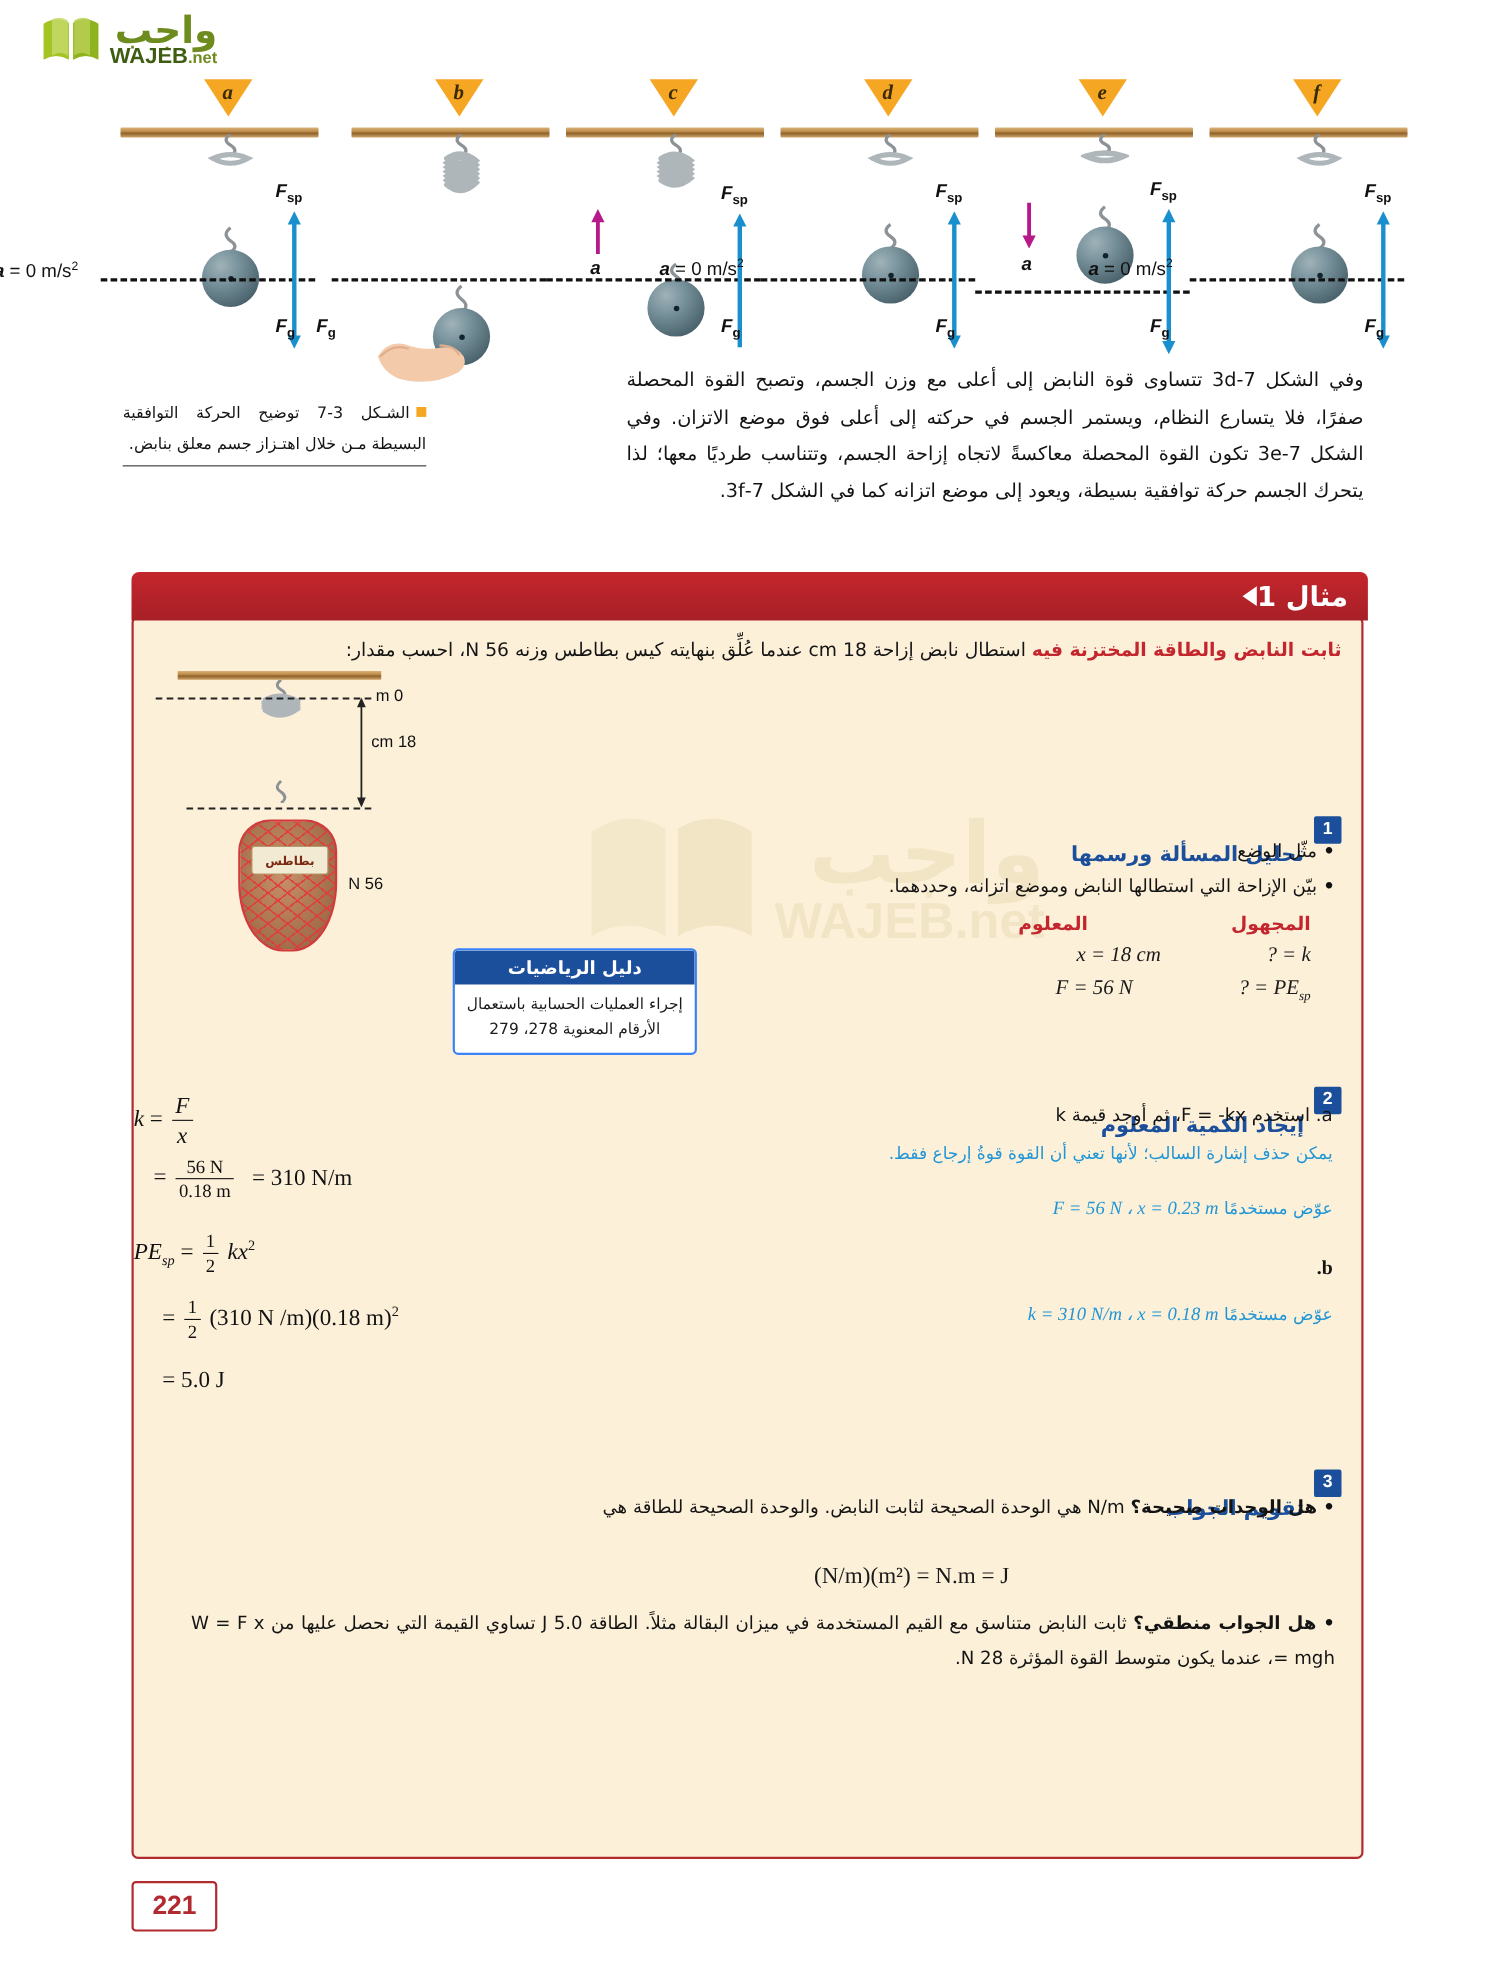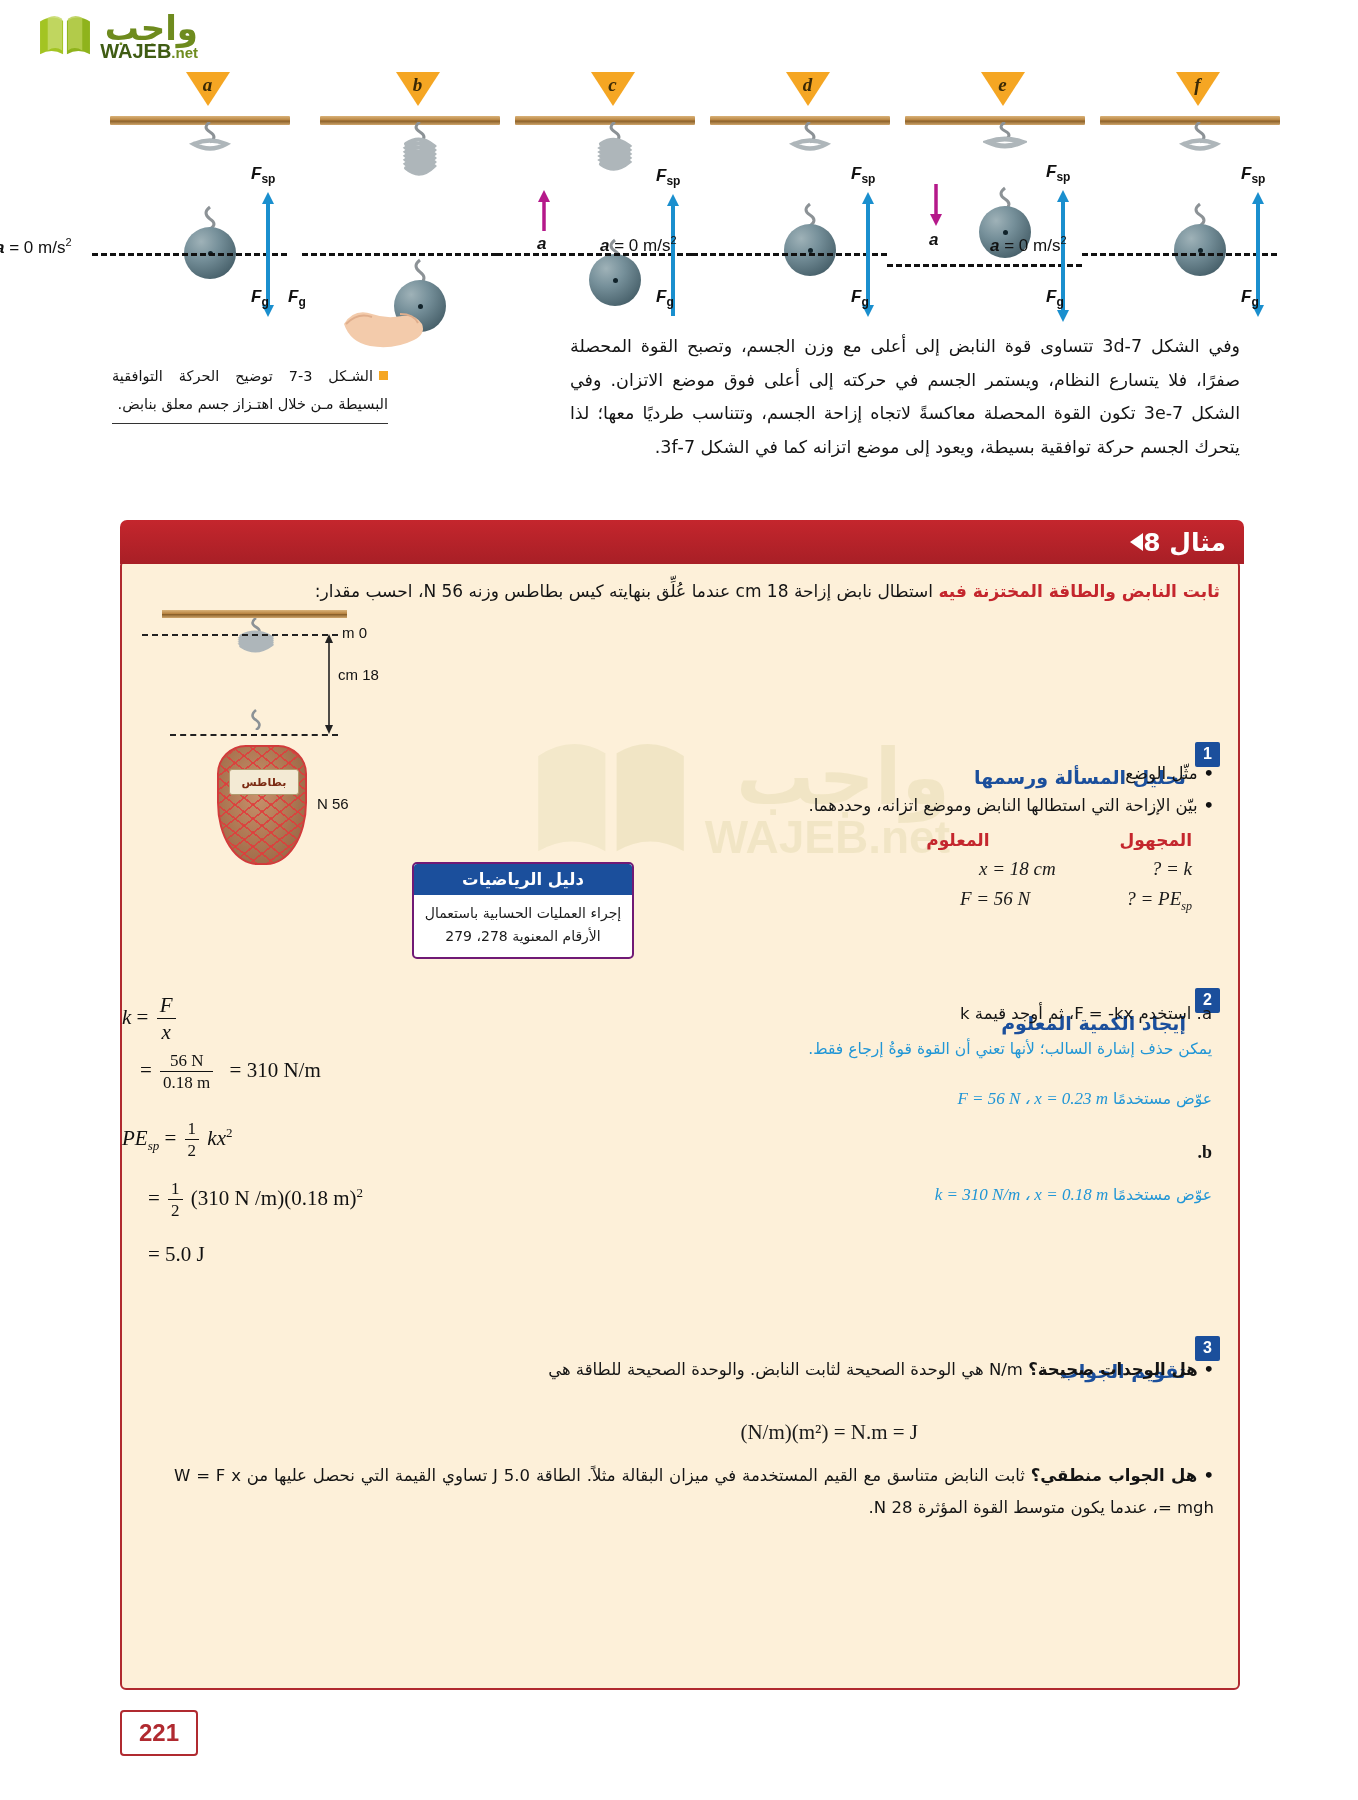--- a/index.html
+++ b/index.html
@@ -149,21 +149,21 @@
   .ku .h-known{ color:#c4262d; }
   .ku .h-unknown{ color:#c4262d; }
   .ku .rows{ margin-top:8px; }
   .ku .row{ display:flex; gap:96px; font-family:"Liberation Serif", serif; font-size:19px; margin-bottom:8px; }
   .ku .cell{ font-style:italic; white-space:nowrap; }
   .ku .cell sub{ font-size:12px; font-style:italic; }
 
   
   .mguide{
     position:absolute; left:290px; top:300px; width:222px;
-    background:#fff; border:2px solid #701a75; border-radius:5px; overflow:hidden; z-index:20;
+    background:#fff; border:2px solid #3b82f6; border-radius:5px; overflow:hidden; z-index:20;
   }
   .mguide .mg-head{
     background:#1b4f9c; color:#fff; text-align:center;
     font-family:"DejaVu Sans", sans-serif; font-weight:bold; font-size:16.5px;
     padding:6px 0; direction:rtl; border-radius:3px 3px 0 0;
   }
   .mguide .mg-body{
     padding:7px 9px 9px; text-align:center; direction:rtl;
     font-family:"DejaVu Sans", sans-serif; font-size:14px; line-height:1.65; color:#1a1a1a;
   }
@@ -391,21 +391,21 @@
     <svg viewBox="0 0 60 50" width="168" height="140">
       <path d="M4 10 Q16 2 28 9 L28 44 Q16 37 4 44 Z" fill="#ddd6a8"></path>
       <path d="M56 10 Q44 2 32 9 L32 44 Q44 37 56 44 Z" fill="#d6ce98"></path>
     </svg>
   </span>
 </div>
 
 <div class="ex-box">
 
   <div class="ex-head">
-    <span class="ex-title">مثال 8</span>
+    <span class="ex-title">مثال 1</span>
     <span class="tri-l"></span>
   </div>
 
   <div class="ex-inner">
 
     <div class="prob-stmt">
       <span class="hl">ثابت النابض والطاقة المختزنة فيه</span>
       <span>استطال نابض إزاحة 18 cm عندما عُلِّق بنهايته كيس بطاطس وزنه 56 N، احسب مقدار:</span>
     </div>
 

